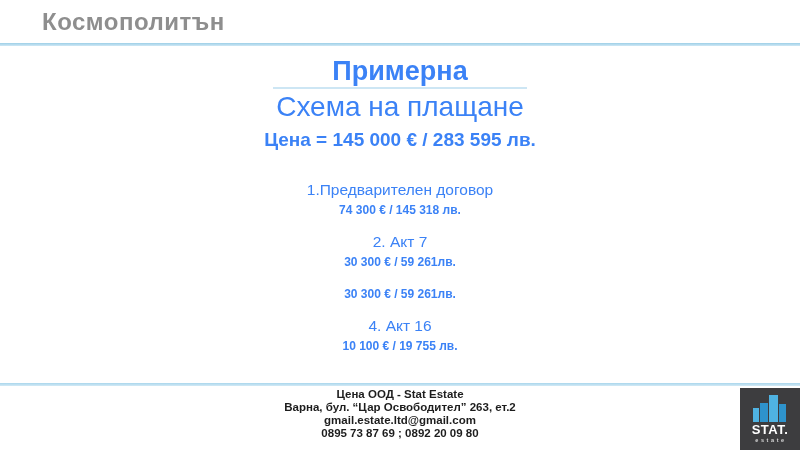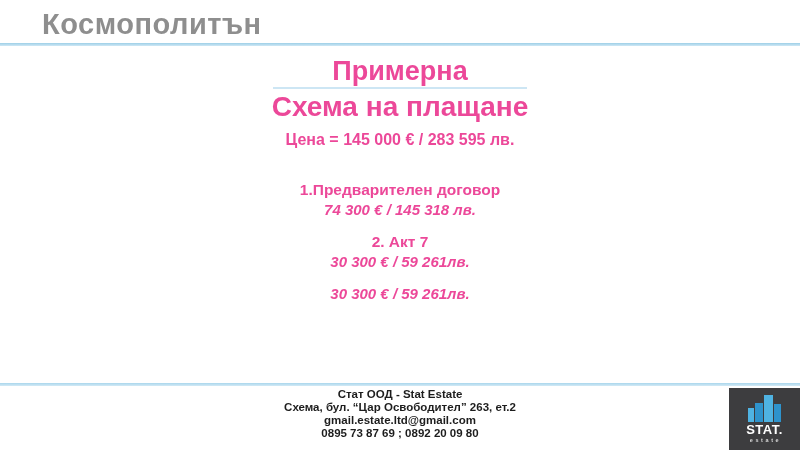--- a/index.html
+++ b/index.html
@@ -9,75 +9,74 @@
     background: #ffffff;
     position: relative;
     overflow: hidden;
   }
   .slide { position: absolute; inset: 0; background: #ffffff; }
 
   
   .project-title {
     position: absolute;
     left: 42px; top: 8px;
-    font-size: 29px;
+    font-size: 24px;
     font-weight: bold;
     color: #8e8e8e;
     letter-spacing: 0.5px;
   }
   .top-divider {
     position: absolute;
     left: 0; right: 0; top: 43px;
     height: 3px;
     background: linear-gradient(to bottom, #9dcfe7, #cfe8f5);
   }
 
   
   .content {
     position: absolute;
     top: 56px; left: 0;
     width: 100%;
     text-align: center;
-    color: #ec4899;
+    color: #3b82f6;
   }
   .title-line1 {
     font-size: 27px;
     font-weight: bold;
     line-height: 30px;
   }
   .title-underline {
     width: 254px;
     height: 2px;
     margin: 1px auto 0 auto;
     background: #cde6f4;
   }
   .title-line2 {
     font-size: 28px;
-    font-weight: bold;
+    font-weight: normal;
     line-height: 32px;
     margin-top: 2px;
   }
   .price-line {
-    font-size: 16px;
+    font-size: 19px;
     font-weight: bold;
     line-height: 20px;
     margin-top: 7px;
   }
   .items { margin-top: 30px; }
   .payment-item { margin-bottom: 12px; }
   .item-label {
     font-size: 15.5px;
-    font-weight: bold;
+    font-weight: normal;
     line-height: 20px;
   }
   .item-amount {
-    font-size: 15px;
+    font-size: 12px;
     font-weight: bold;
     line-height: 20px;
-    font-style: italic;
   }
 
   
   .footer-divider {
     position: absolute;
     left: 0; right: 0; top: 383px;
     height: 3px;
     background: linear-gradient(to bottom, #a9d6ec, #d3eaf6);
   }
   .footer-text {
@@ -88,21 +87,21 @@
     font-size: 11.5px;
     font-weight: bold;
     line-height: 13px;
     color: #1d1d1d;
   }
 
   
   .logo {
     position: absolute;
     right: 0; bottom: 0;
-    width: 71px; height: 62px;
+    width: 60px; height: 62px;
     background: #3d3d3f;
     display: flex;
     flex-direction: column;
     align-items: center;
     justify-content: flex-start;
     padding-top: 7px;
   }
   .logo-buildings { display: block; }
   .logo-text {
     color: #ffffff;
@@ -141,28 +140,32 @@
         <div class="item-label">1.Предварителен договор</div>
         <div class="item-amount">74 300 € / 145 318 лв.</div>
       </div>
       <div class="payment-item">
         <div class="item-label">2. Акт 7</div>
         <div class="item-amount">30 300 € / 59 261лв.</div>
       </div>
       <div class="payment-item">
         <div class="item-amount">30 300 € / 59 261лв.</div>
       </div>
+      <div class="payment-item">
+        <div class="item-label">4. Акт 16</div>
+        <div class="item-amount">10 100 € / 19 755 лв.</div>
+      </div>
     </div>
   </div>
 
   <div class="footer-divider"></div>
 
   <div class="footer-text">
-    <div>Стат ООД - Stat Estate</div>
-    <div>Схема, бул. “Цар Освободител” 263, ет.2</div>
+    <div>Цена ООД - Stat Estate</div>
+    <div>Варна, бул. “Цар Освободител” 263, ет.2</div>
     <div>gmail.estate.ltd@gmail.com</div>
     <div>0895 73 87 69 ; 0892 20 09 80</div>
   </div>
 
   <div class="logo">
     <svg class="logo-buildings" width="34" height="27" viewBox="0 0 34 27" xmlns="http://www.w3.org/2000/svg">
       <rect x="0" y="13" width="6" height="14" fill="#4fb3e2"></rect>
       <rect x="7" y="8" width="8" height="19" fill="#2e93cc"></rect>
       <rect x="16" y="0" width="9" height="27" fill="#4fb3e2"></rect>
       <rect x="26" y="9" width="7" height="18" fill="#2e93cc"></rect>

